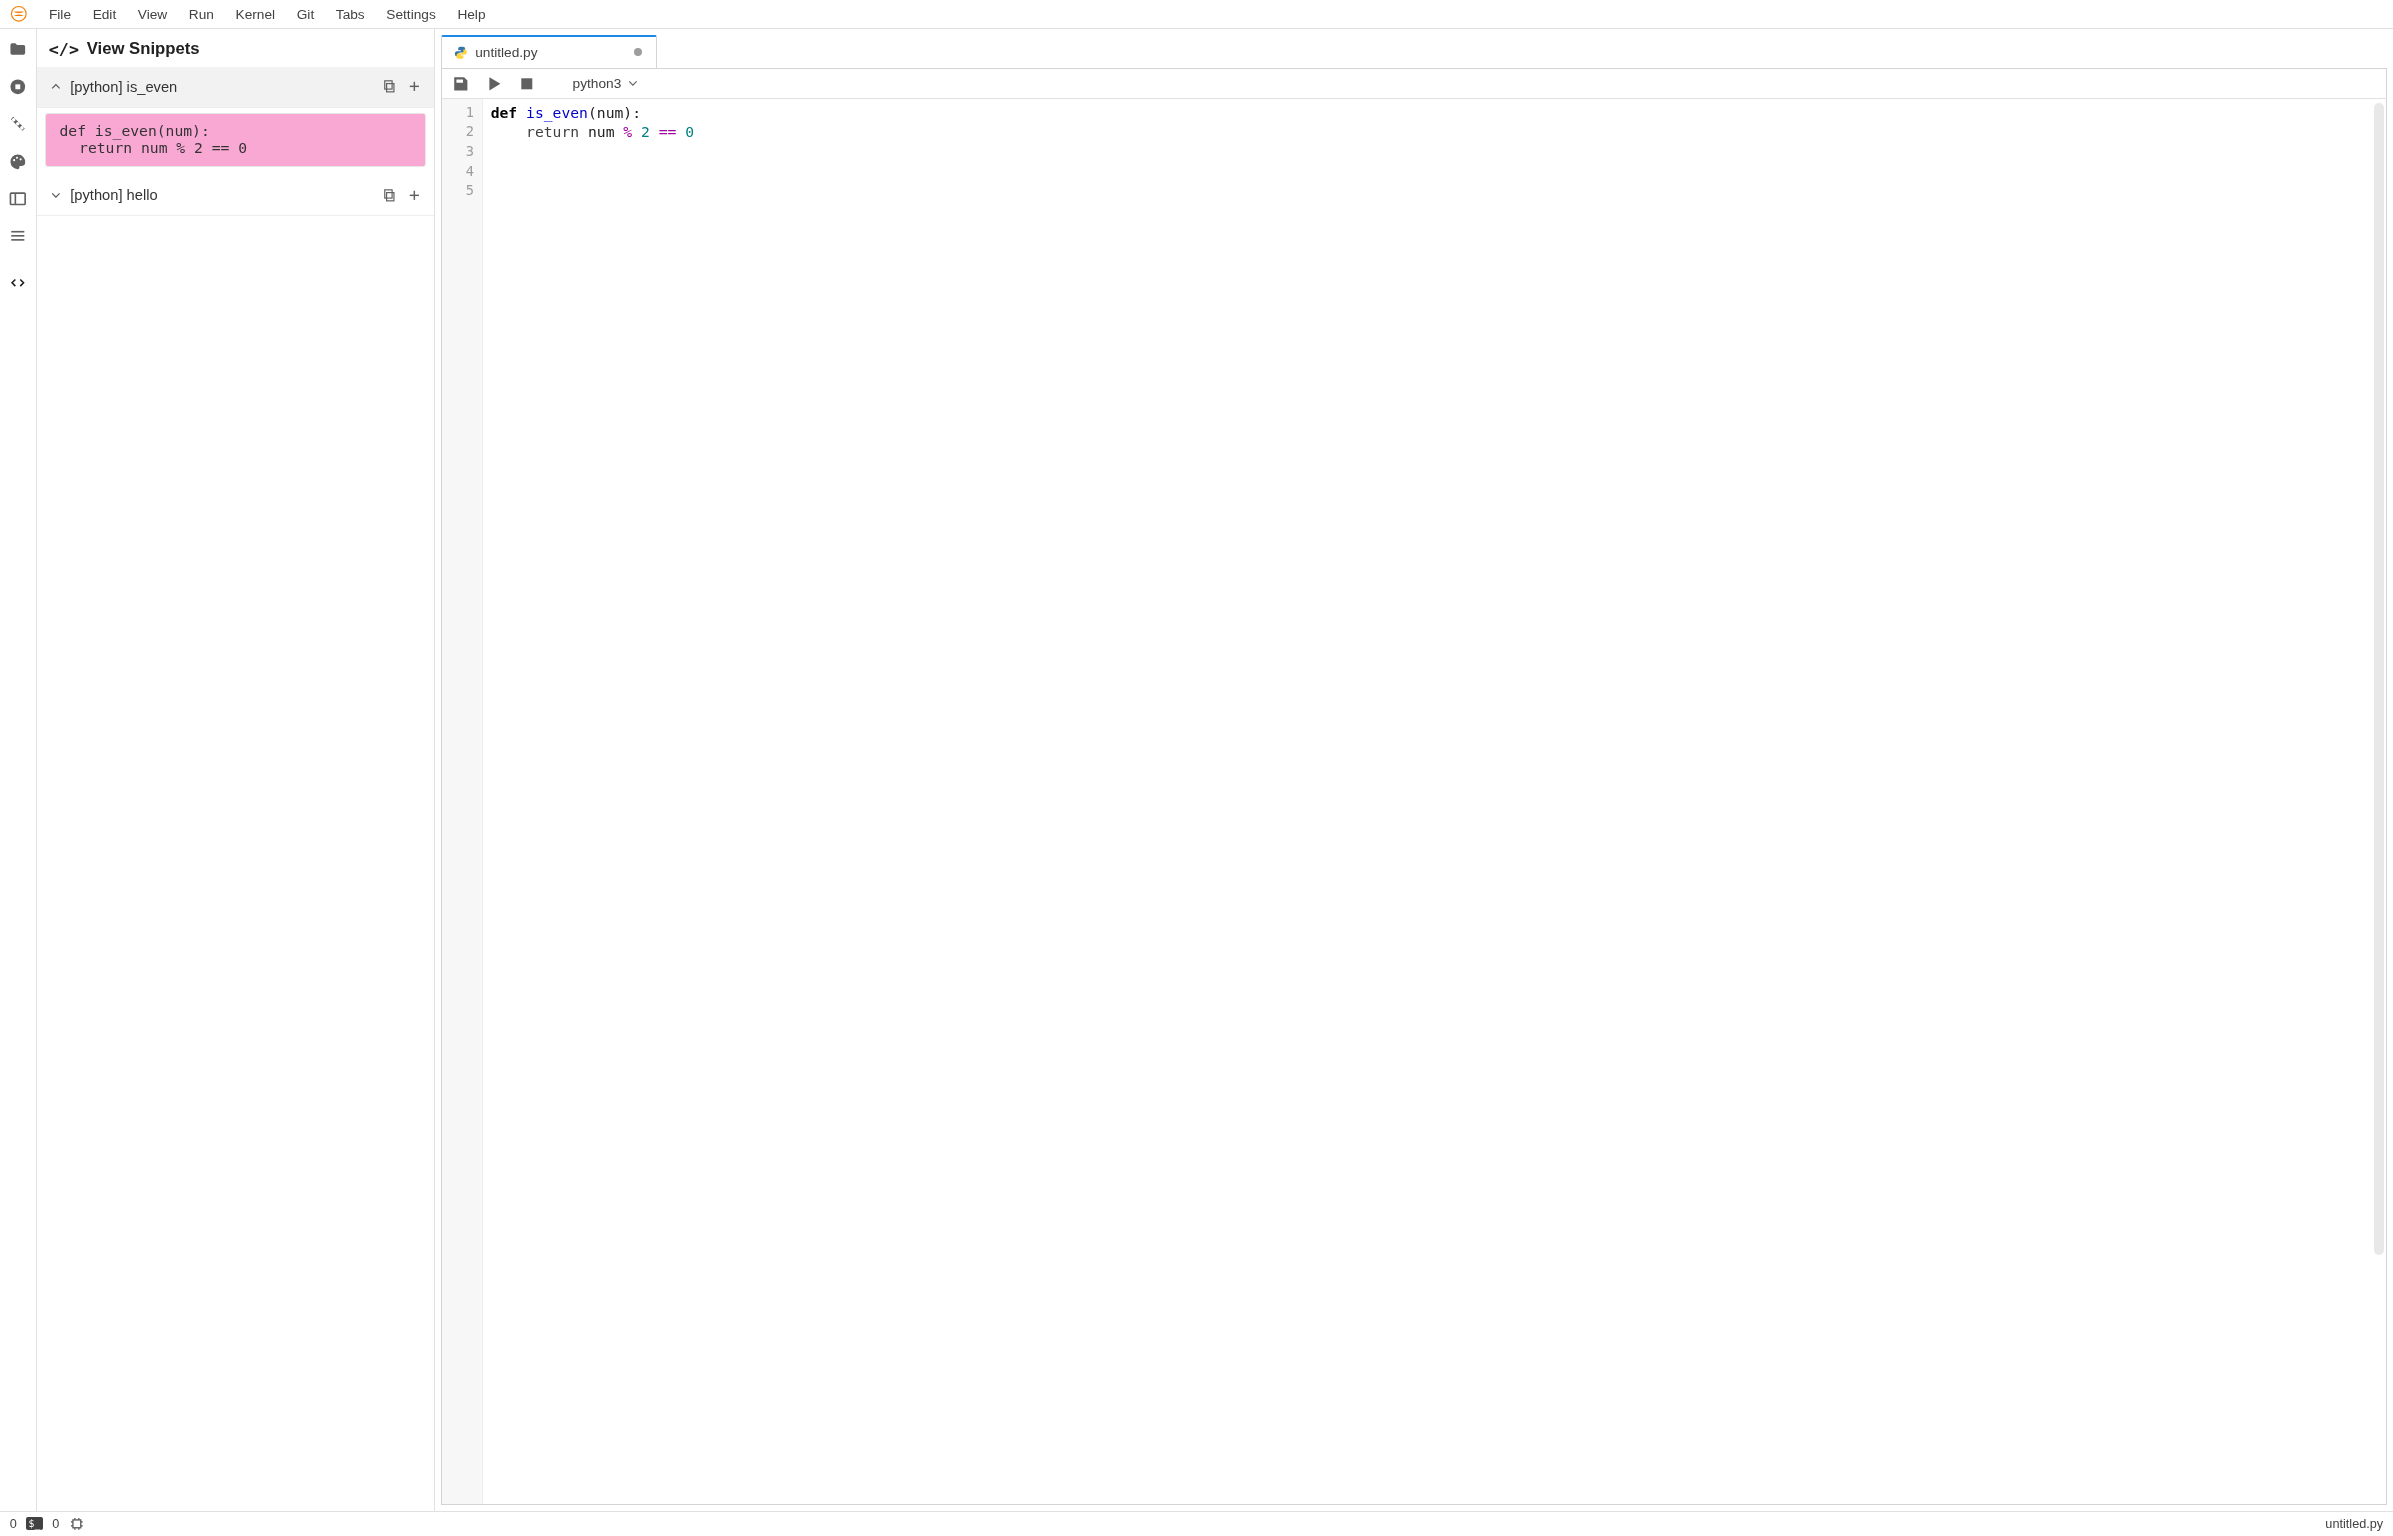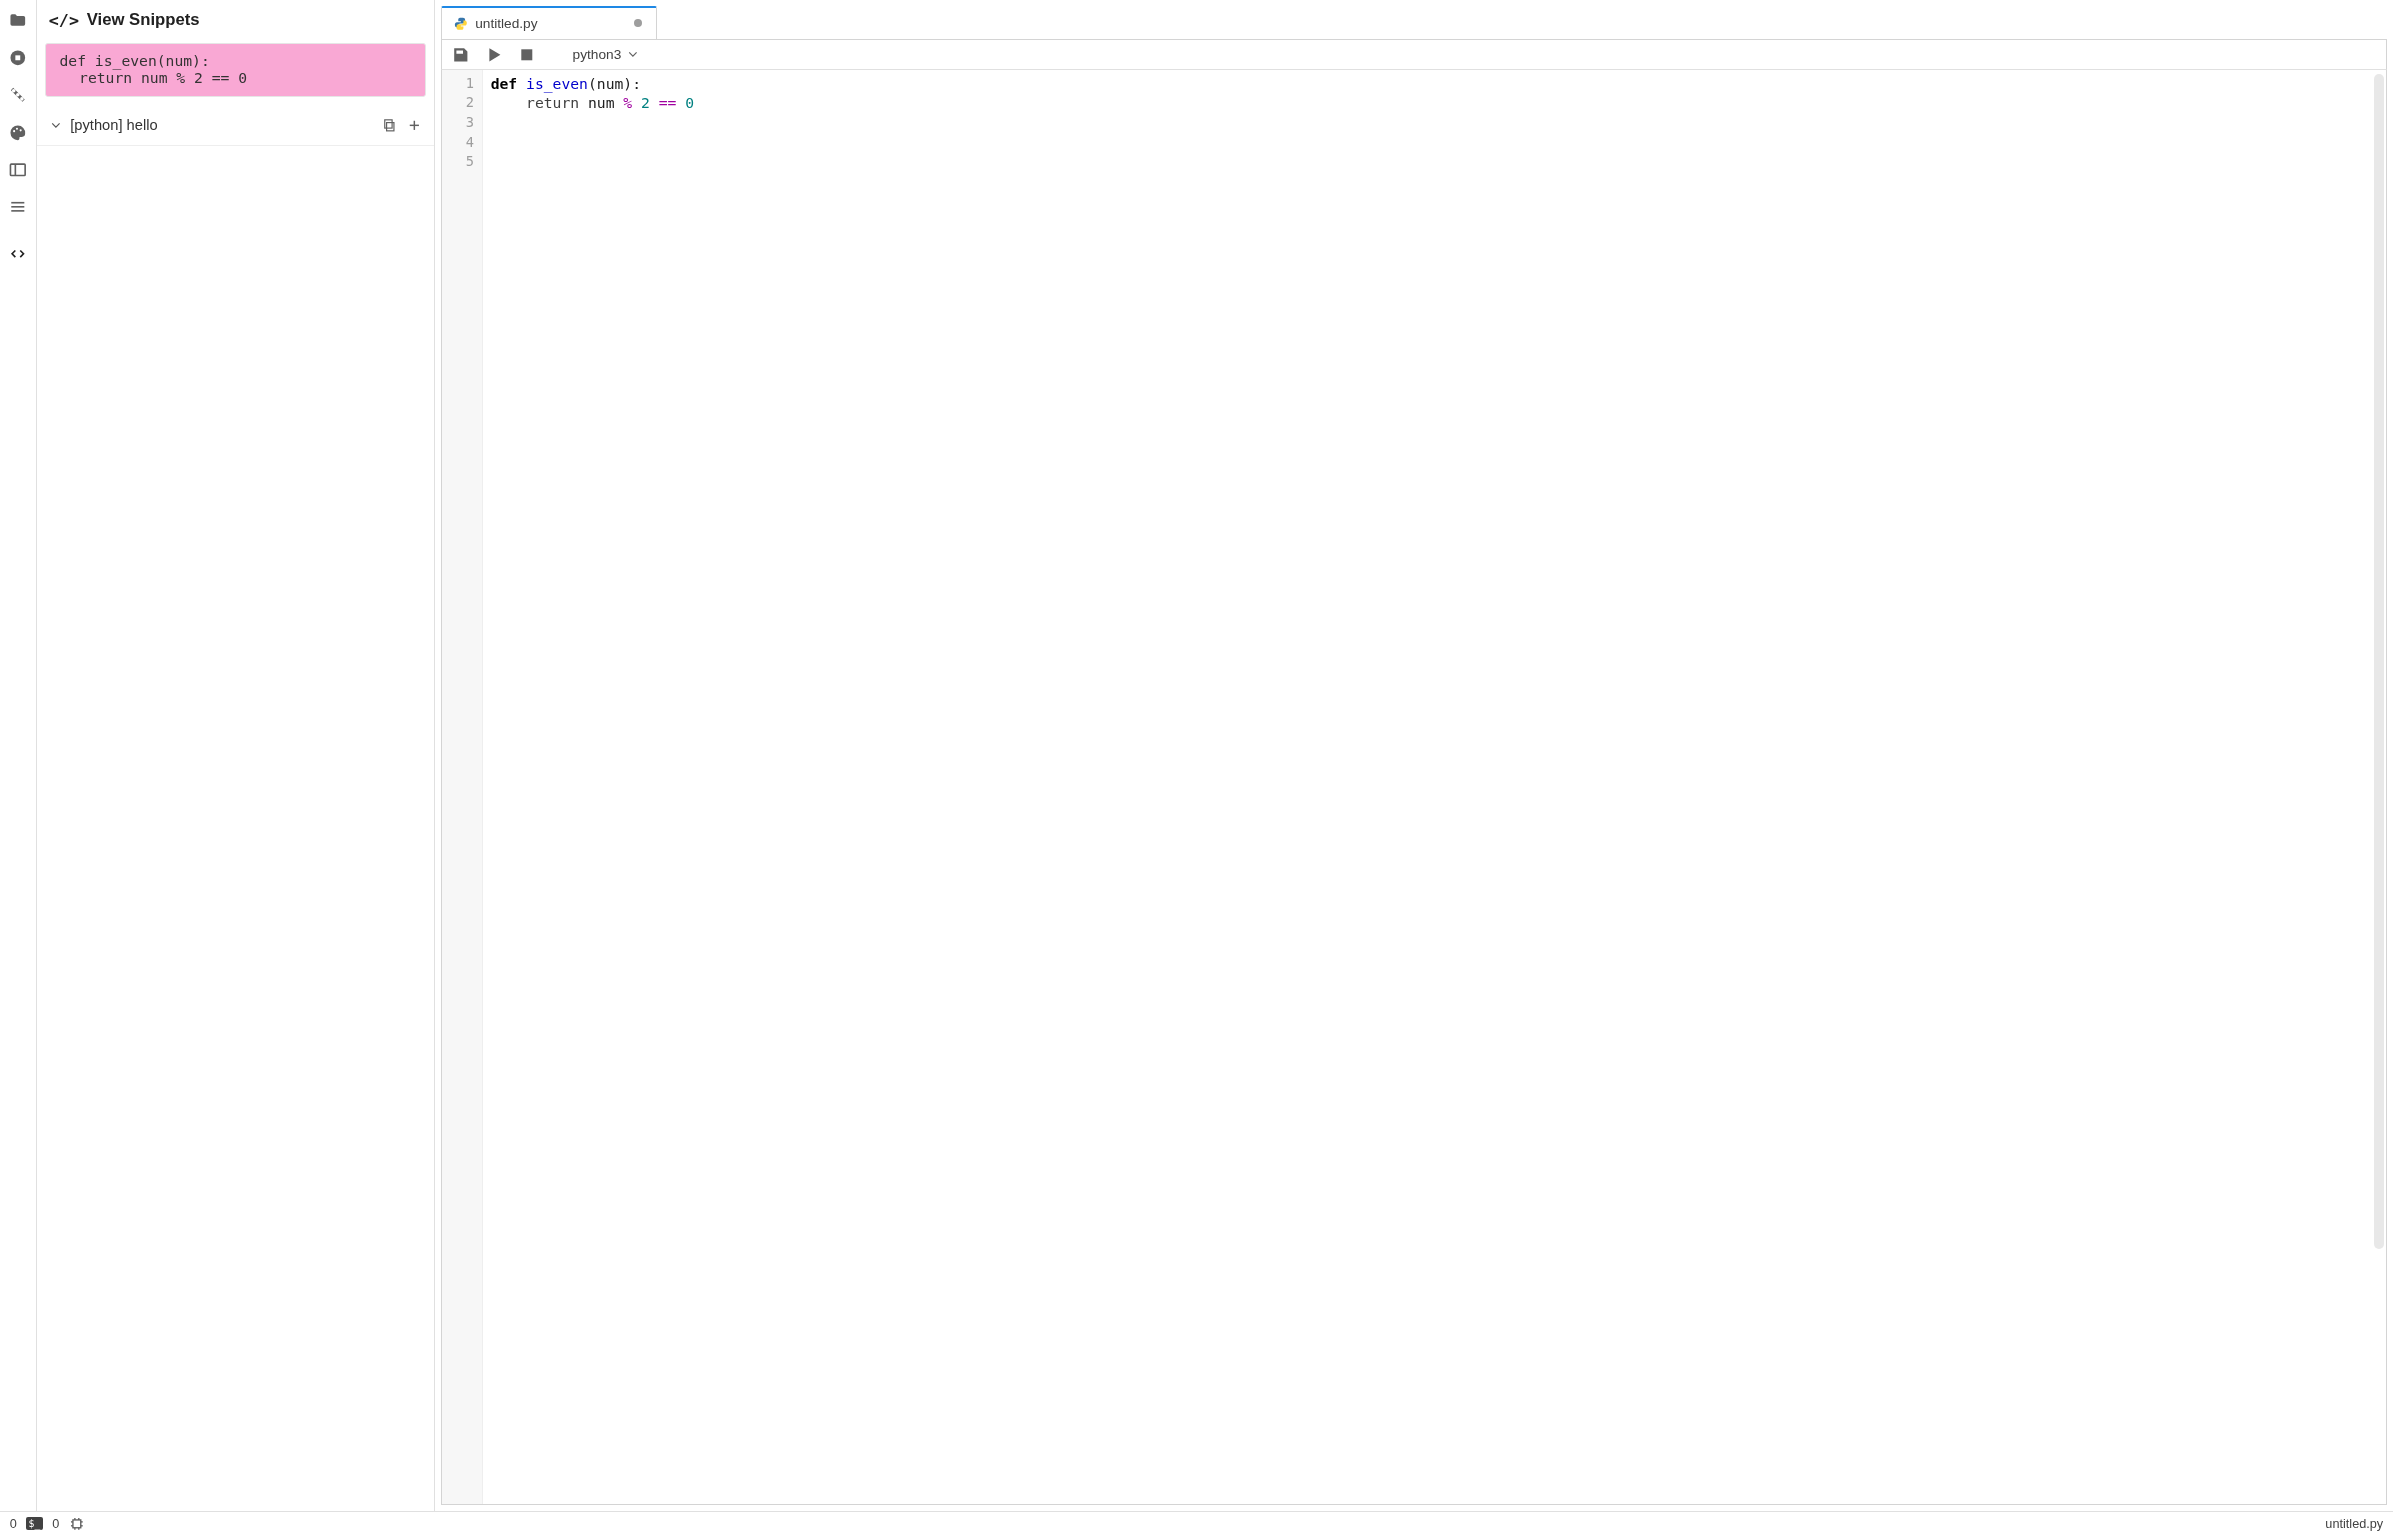--- a/index.html
+++ b/index.html
@@ -64,20 +64,38 @@
   .statusbar { height: 25.5px; border-top: 1px solid #e0e0e0; display: flex; align-items: center; padding: 0 9.8px; gap: 9.8px; font-size: 12.7px; color: #424242; flex-shrink:0; background:#fff;}
   .statusbar .right { margin-left: auto; }
   .s-icon { width:15.7px; height:15.7px; display:flex; align-items:center; justify-content:center; color:#616161;}
   .termbadge { background:#424242; color:#fff; font-size:9.8px; padding:1px 2.9px; border-radius:2px; font-family:ui-monospace,monospace;}
 </style>
 </head>
 <body>
 
 <div class="app">
 
+  <div class="menubar">
+    <div class="logo">
+      <svg viewBox="0 0 24 24">
+          <circle cx="12" cy="12" r="10" fill="none" stroke="#f57c00" stroke-width="1.5"></circle>
+          <path d="M5 9 a8 4 0 0 0 14 0" fill="#f57c00"></path>
+          <path d="M5 15 a8 4 0 0 1 14 0" fill="#f57c00"></path>
+        </svg>
+    </div>
+    <div class="menu-item">File</div>
+    <div class="menu-item">Edit</div>
+    <div class="menu-item">View</div>
+    <div class="menu-item">Run</div>
+    <div class="menu-item">Kernel</div>
+    <div class="menu-item">Git</div>
+    <div class="menu-item">Tabs</div>
+    <div class="menu-item">Settings</div>
+    <div class="menu-item">Help</div>
+  </div>
 
   <div class="mid">
 
     <div class="activitybar">
       <div class="act-icon">
         <svg viewBox="0 0 24 24" fill="#616161">
             <path d="M3 6a2 2 0 0 1 2-2h4l2 2h8a2 2 0 0 1 2 2v8a2 2 0 0 1-2 2H5a2 2 0 0 1-2-2V6z"></path>
           </svg>
       </div>
       <div class="act-icon">
@@ -125,20 +143,42 @@
       </div>
     </div>
 
     <div class="sidepanel">
       <div class="sidepanel-header">
         <span class="cicon">&lt;/&gt;</span>
         <span>View Snippets</span>
       </div>
       <div class="snippet-list">
 
+        <div class="snippet-row expanded">
+          <span class="chev">
+            <svg viewBox="0 0 16 16" width="11.8" height="11.8" fill="none" stroke="#555" stroke-width="1.6">
+                <polyline points="3 10 8 5 13 10"></polyline>
+              </svg>
+          </span>
+          <span class="label">[python] is_even</span>
+          <span class="row-actions">
+            <span class="ricon">
+              <svg viewBox="0 0 16 16" width="14.7" height="14.7" fill="none" stroke="#616161" stroke-width="1.3">
+                  <rect x="5" y="5" width="8" height="9"></rect>
+                  <rect x="3" y="2" width="8" height="9"></rect>
+                </svg>
+            </span>
+            <span class="ricon">
+              <svg viewBox="0 0 16 16" width="14.7" height="14.7" fill="none" stroke="#616161" stroke-width="1.6">
+                  <line x1="8" y1="3" x2="8" y2="13"></line>
+                  <line x1="3" y1="8" x2="13" y2="8"></line>
+                </svg>
+            </span>
+          </span>
+        </div>
         <div class="snippet-body"><span>def is_even(num):</span>
 <span class="ind">return num % 2 == 0</span></div>
 
 
         <div class="snippet-row">
           <span class="chev">
             <svg viewBox="0 0 16 16" width="11.8" height="11.8" fill="none" stroke="#555" stroke-width="1.6">
                 <polyline points="3 6 8 11 13 6"></polyline>
               </svg>
           </span>

